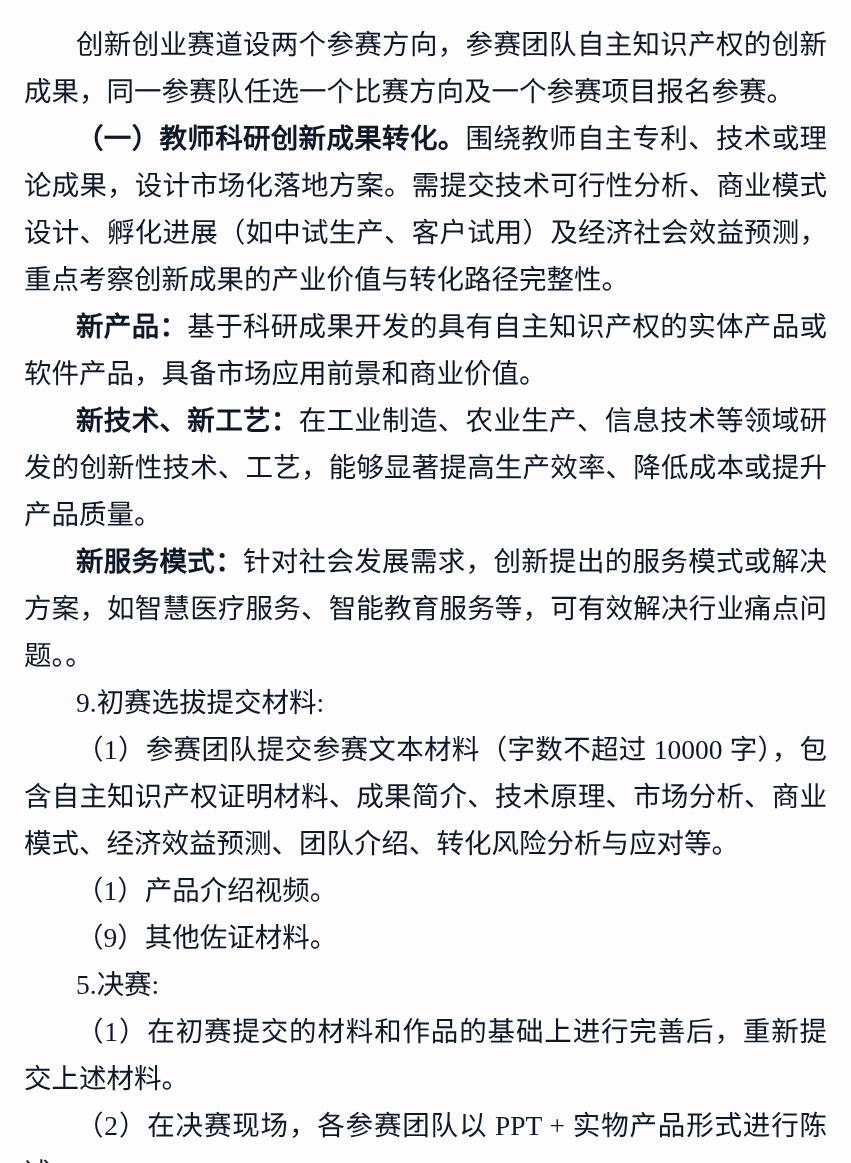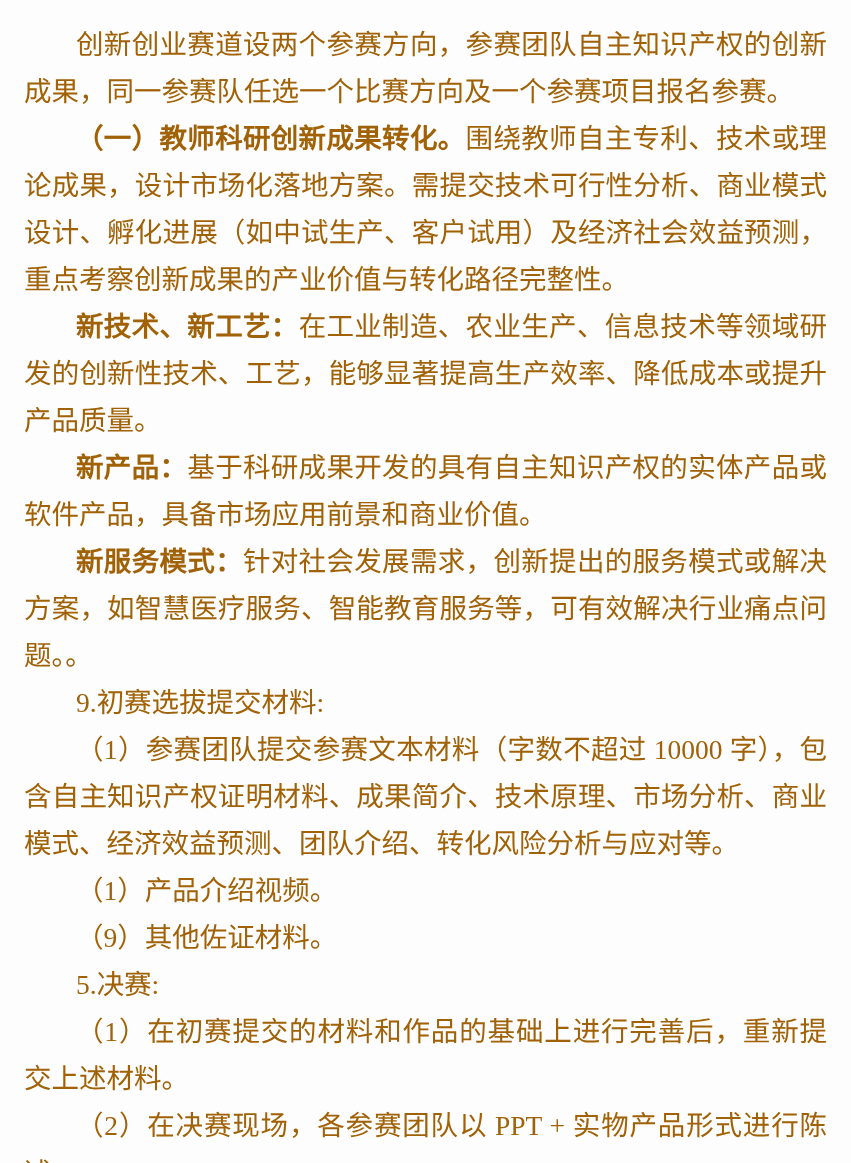--- a/index.html
+++ b/index.html
@@ -19,39 +19,39 @@
   }
   .doc-body {
     width: 803px;
   }
   p.para {
     margin: 0;
     padding: 0;
     font-family: "Liberation Serif", "DejaVu Serif", serif;
     font-size: 27.5px;
     line-height: 47px;
-    color: #a16207;
+    color: #0f172a;
     text-align: justify;
     text-justify: inter-ideograph;
     text-indent: 52px;
     word-break: break-all;
   }
   p.para span.bold {
     font-weight: bold;
   }
 </style>
 </head>
 <body>
 
 <div class="doc-page">
   <div class="doc-body">
       <p class="para"><span class="">创新创业赛道设两个参赛方向，参赛团队自主知识产权的创新成果，同一参赛队任选一个比赛方向及一个参赛项目报名参赛。</span></p>
       <p class="para"><span class="bold">（一）教师科研创新成果转化。</span><span class="">围绕教师自主专利、技术或理论成果，设计市场化落地方案。需提交技术可行性分析、商业模式设计、孵化进展（如中试生产、客户试用）及经济社会效益预测，重点考察创新成果的产业价值与转化路径完整性。</span></p>
+      <p class="para"><span class="bold">新产品：</span><span class="">基于科研成果开发的具有自主知识产权的实体产品或软件产品，具备市场应用前景和商业价值。</span></p>
       <p class="para"><span class="bold">新技术、新工艺：</span><span class="">在工业制造、农业生产、信息技术等领域研发的创新性技术、工艺，能够显著提高生产效率、降低成本或提升产品质量。</span></p>
-      <p class="para"><span class="bold">新产品：</span><span class="">基于科研成果开发的具有自主知识产权的实体产品或软件产品，具备市场应用前景和商业价值。</span></p>
       <p class="para"><span class="bold">新服务模式：</span><span class="">针对社会发展需求，创新提出的服务模式或解决方案，如智慧医疗服务、智能教育服务等，可有效解决行业痛点问题。。</span></p>
       <p class="para"><span class="">9.初赛选拔提交材料:</span></p>
       <p class="para"><span class="">（1）参赛团队提交参赛文本材料（字数不超过 10000 字），包含自主知识产权证明材料、成果简介、技术原理、市场分析、商业模式、经济效益预测、团队介绍、转化风险分析与应对等。</span></p>
       <p class="para"><span class="">（1）产品介绍视频。</span></p>
       <p class="para"><span class="">（9）其他佐证材料。</span></p>
       <p class="para"><span class="">5.决赛:</span></p>
       <p class="para"><span class="">（1）在初赛提交的材料和作品的基础上进行完善后，重新提交上述材料。</span></p>
       <p class="para"><span class="">（2）在决赛现场，各参赛团队以 PPT + 实物产品形式进行陈述、</span></p>
     </div>
 </div>

